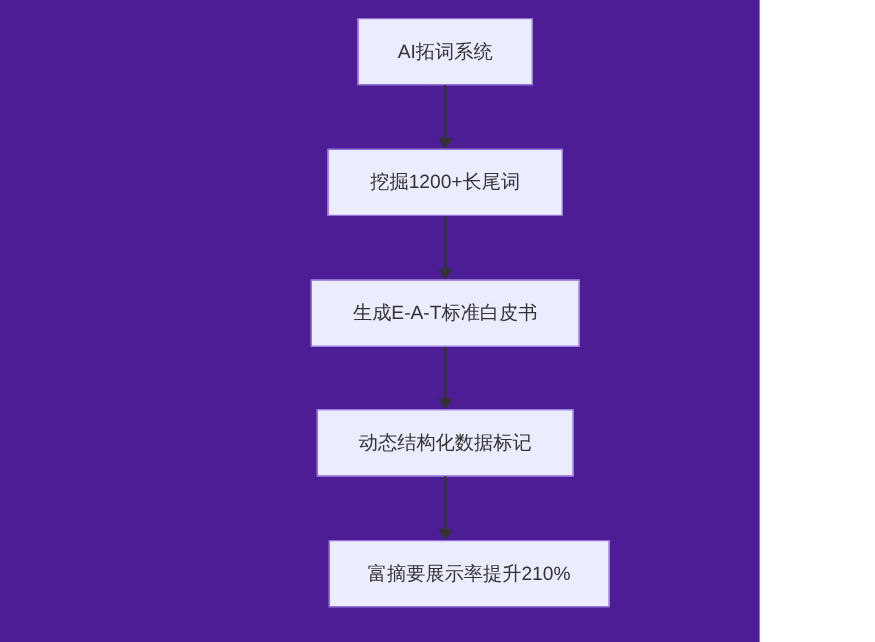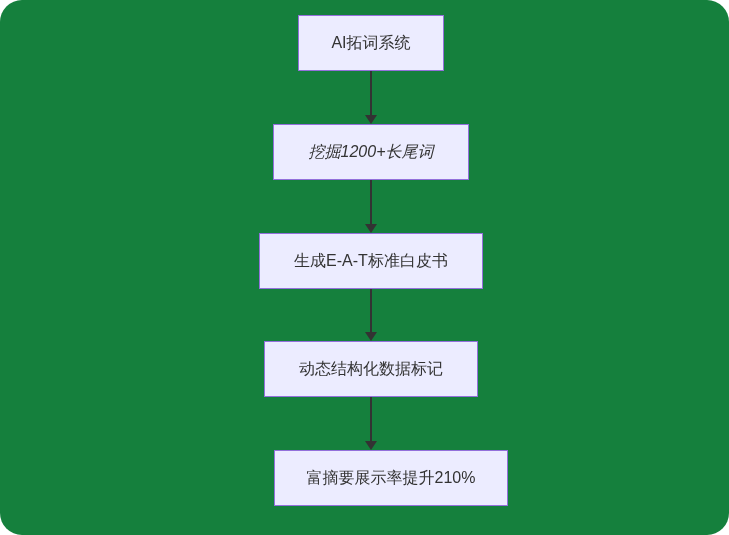--- a/index.html
+++ b/index.html
@@ -4,43 +4,42 @@
 <style>
   html, body {
     margin: 0;
     padding: 0;
   }
   body {
     font-family: "Liberation Sans", sans-serif;
   }
   .canvas {
     position: relative;
-    width: 729px;
+    width: 633px;
     height: 535px;
-    background: #15803d;
+    background: #4c1d95;
     overflow: hidden;
-    border-radius: 22px;
   }
   .flow-node {
     position: absolute;
     height: 54px;
     background: #ececff;
     border: 1px solid #9370db;
     display: flex;
     align-items: center;
     justify-content: center;
     font-size: 16px;
     color: #333333;
     text-align: center;
     box-sizing: content-box;
     white-space: nowrap;
   }
   
   .n1 { left: 298px; top: 15px;  width: 144px; }
-  .n2 { left: 273px; top: 124px; width: 194px; font-style: italic; }
+  .n2 { left: 273px; top: 124px; width: 194px; }
   .n3 { left: 259px; top: 233px; width: 222px; }
   .n4 { left: 264px; top: 341px; width: 212px; }
   .n5 { left: 254px; top: 450px; width: 232px; margin-left: 20px; }
 
   .edge {
     position: absolute;
     left: 365px;          
     width: 12px;
   }
   .e1 { top: 71px;  height: 53px; }

